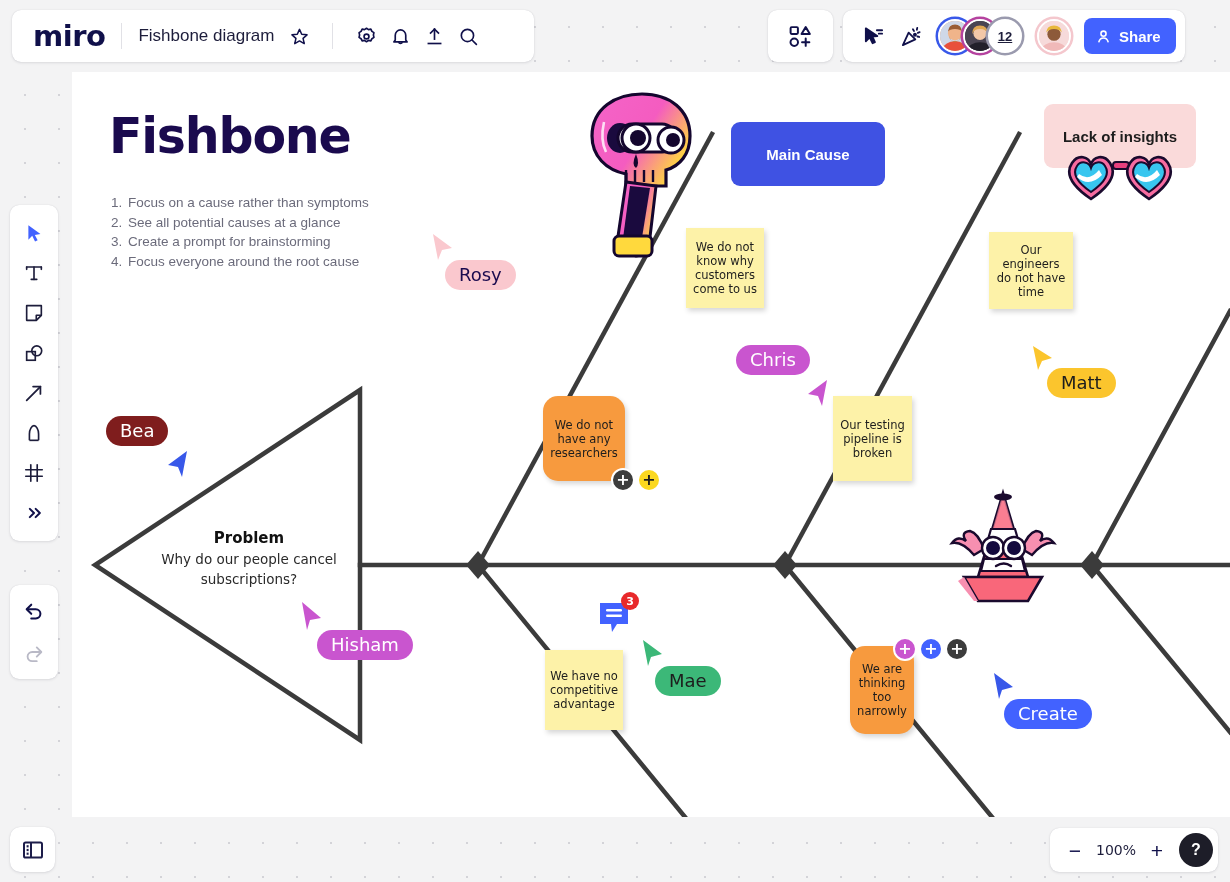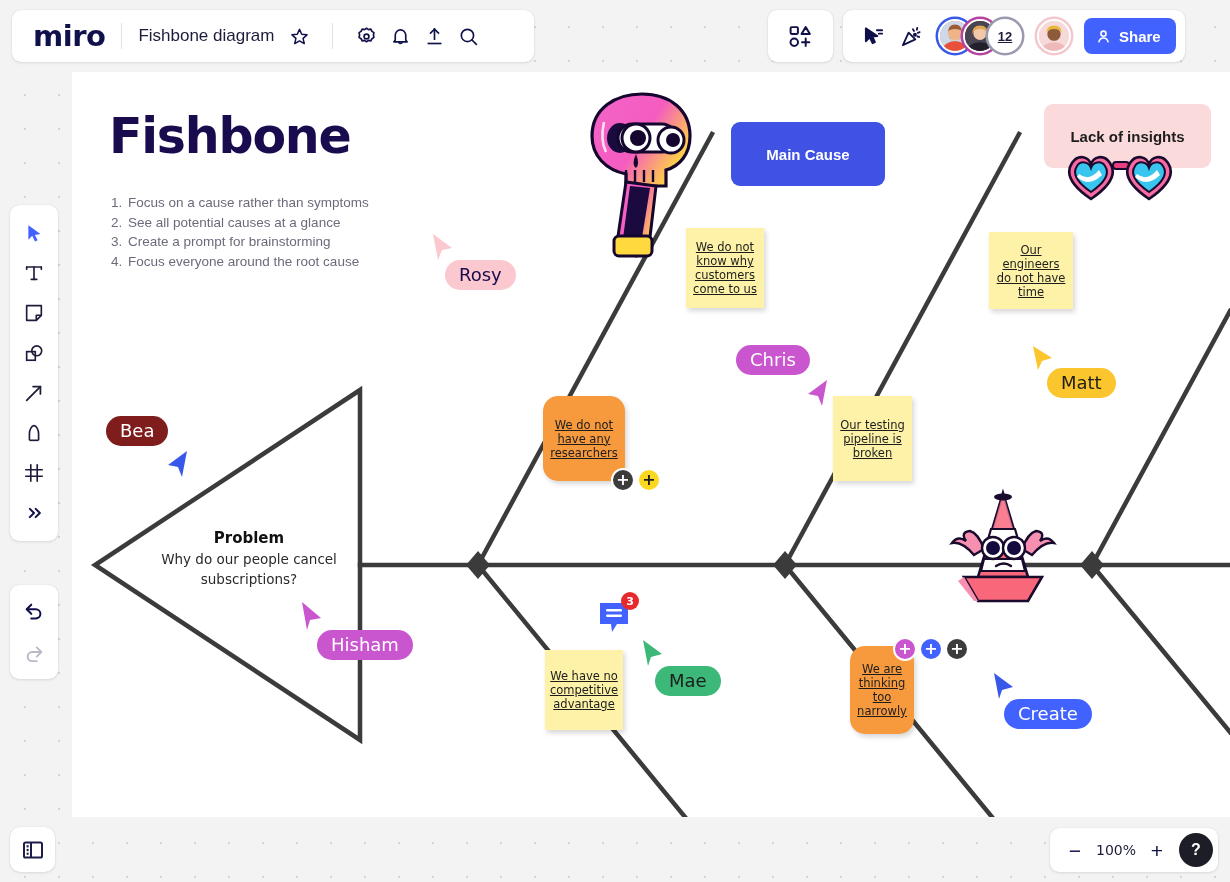--- a/index.html
+++ b/index.html
@@ -152,21 +152,21 @@
   }
   .intro-list li { padding-left: 2px; }
 
   svg.fish { position: absolute; left: 72px; top: 72px; z-index: 5; }
 
   .shape {
     position: absolute; z-index: 12;
     font-size: 11.5px; line-height: 14px; text-align: center;
     color: #1d1d1d; padding: 23px 6px;
     font-family: "DejaVu Sans", sans-serif;
-    display: flex; align-items: center; justify-content: center; text-decoration: underline;
+    display: flex; align-items: center; justify-content: center;
   }
   .sticky { box-shadow: 2px 3px 5px rgba(0,0,0,.16); }
   .sticky-yellow { background: #fdf2a8; }
   .sticky-orange { background: #f79a3e; border-radius: 15px; }
 
   .cause-box {
     position: absolute; z-index: 14; border-radius: 9px;
     display: flex; align-items: center; justify-content: center;
     text-align: center; font-weight: 700;
   }
@@ -251,21 +251,21 @@
       <polygon points="1020,479 1032,493 1020,507 1008,493"></polygon>
     </g>
   </svg>
 
   <div class="prob-title" style="left:129px; top:529px;">
     <b>Problem</b>
     <span>Why do our people cancel subscriptions?</span>
   </div>
 
   <div class="cause-box cause-blue" style="left:731px; top:104px; width:154px; height:64px;">Main Cause</div>
-  <div class="cause-box cause-pink" style="left:1044px; top:104px; width:167px; height:64px;">Lack of insights</div>
+  <div class="cause-box cause-pink" style="left:1044px; top:104px; width:152px; height:64px;">Lack of insights</div>
 
   <div class="shape sticky sticky-yellow" style="left:686px; top:228px; width:78px; height:80px;">We do not know why customers come to us</div>
   <div class="shape sticky sticky-yellow" style="left:989px; top:232px; width:84px; height:77px;">Our engineers do not have time</div>
   <div class="shape sticky sticky-orange" style="left:543px; top:396px; width:82px; height:85px;">We do not have any researchers</div>
   <div class="shape sticky sticky-yellow" style="left:833px; top:396px; width:79px; height:85px;">Our testing pipeline is broken</div>
   <div class="shape sticky sticky-yellow" style="left:545px; top:650px; width:78px; height:80px;">We have no competitive advantage</div>
   <div class="shape sticky sticky-orange" style="left:850px; top:646px; width:64px; height:88px;">We are thinking too narrowly</div>
 
   <div class="chip chip-dark" style="left:611px; top:468px;">+</div>
   <div class="chip chip-yellow" style="left:637px; top:468px;">+</div>

